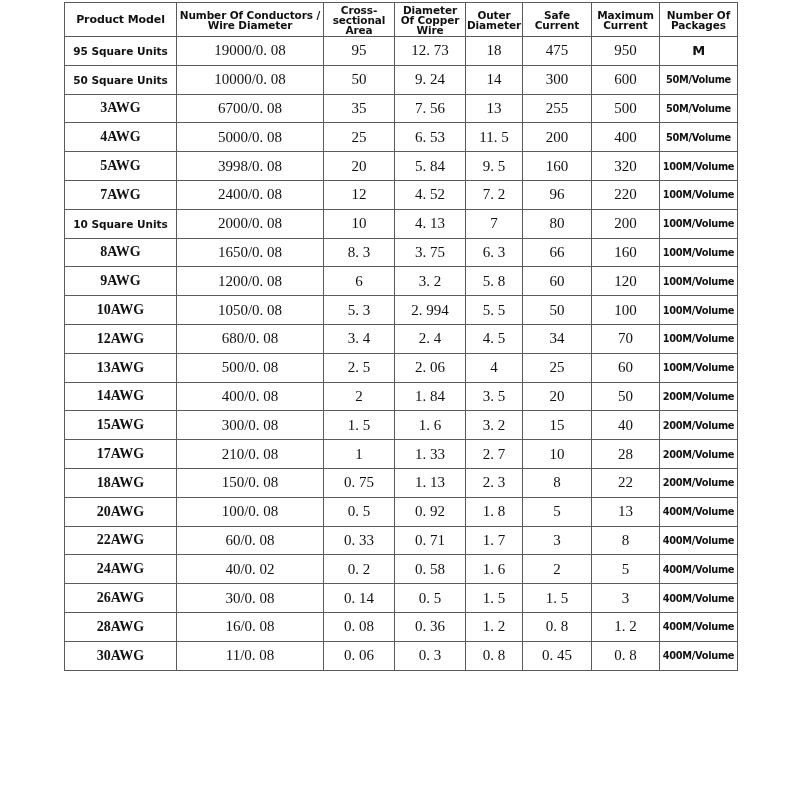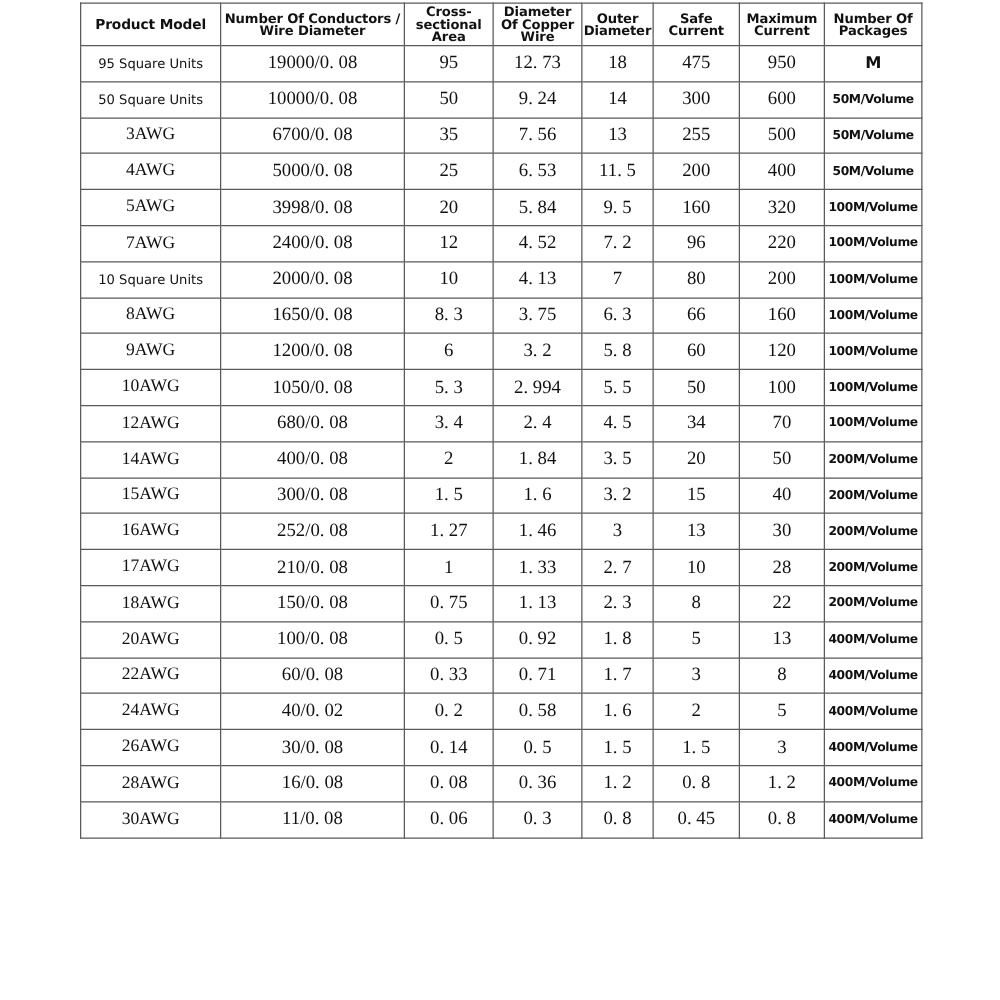--- a/index.html
+++ b/index.html
@@ -30,21 +30,21 @@
     letter-spacing: -0.1px;
   }
   #spec-table thead th.model-h { font-size: 11px; text-align: center; }
   #spec-table tbody td {
     height: 27.8px;
     font-family: "Liberation Serif", "DejaVu Serif", serif;
     font-size: 15px;
   }
   #spec-table tbody td.model {
     font-family: "Liberation Serif", "DejaVu Serif", serif;
-    font-weight: normal;
+    font-weight: bold;
     font-size: 14px;
   }
   #spec-table tbody td.model.sq {
     font-family: "DejaVu Sans", sans-serif;
     font-size: 10.5px;
   }
   #spec-table tbody td.pkg {
     font-family: "DejaVu Sans", sans-serif;
     font-weight: bold;
     font-size: 9.8px;
@@ -191,50 +191,50 @@
         <td class="model">12AWG</td>
         <td>680/0. 08</td>
         <td>3. 4</td>
         <td>2. 4</td>
         <td>4. 5</td>
         <td>34</td>
         <td>70</td>
         <td class="pkg">100M/Volume</td>
       </tr>
       <tr>
+        <td class="model">13AWG</td>
+        <td>500/0. 08</td>
+        <td>2. 5</td>
+        <td>2. 06</td>
+        <td>4</td>
+        <td>25</td>
+        <td>60</td>
+        <td class="pkg">100M/Volume</td>
+      </tr>
+      <tr>
         <td class="model">14AWG</td>
         <td>400/0. 08</td>
         <td>2</td>
         <td>1. 84</td>
         <td>3. 5</td>
         <td>20</td>
         <td>50</td>
         <td class="pkg">200M/Volume</td>
       </tr>
       <tr>
         <td class="model">15AWG</td>
         <td>300/0. 08</td>
         <td>1. 5</td>
         <td>1. 6</td>
         <td>3. 2</td>
         <td>15</td>
         <td>40</td>
         <td class="pkg">200M/Volume</td>
       </tr>
       <tr>
-        <td class="model">16AWG</td>
-        <td>252/0. 08</td>
-        <td>1. 27</td>
-        <td>1. 46</td>
-        <td>3</td>
-        <td>13</td>
-        <td>30</td>
-        <td class="pkg">200M/Volume</td>
-      </tr>
-      <tr>
         <td class="model">17AWG</td>
         <td>210/0. 08</td>
         <td>1</td>
         <td>1. 33</td>
         <td>2. 7</td>
         <td>10</td>
         <td>28</td>
         <td class="pkg">200M/Volume</td>
       </tr>
       <tr>

